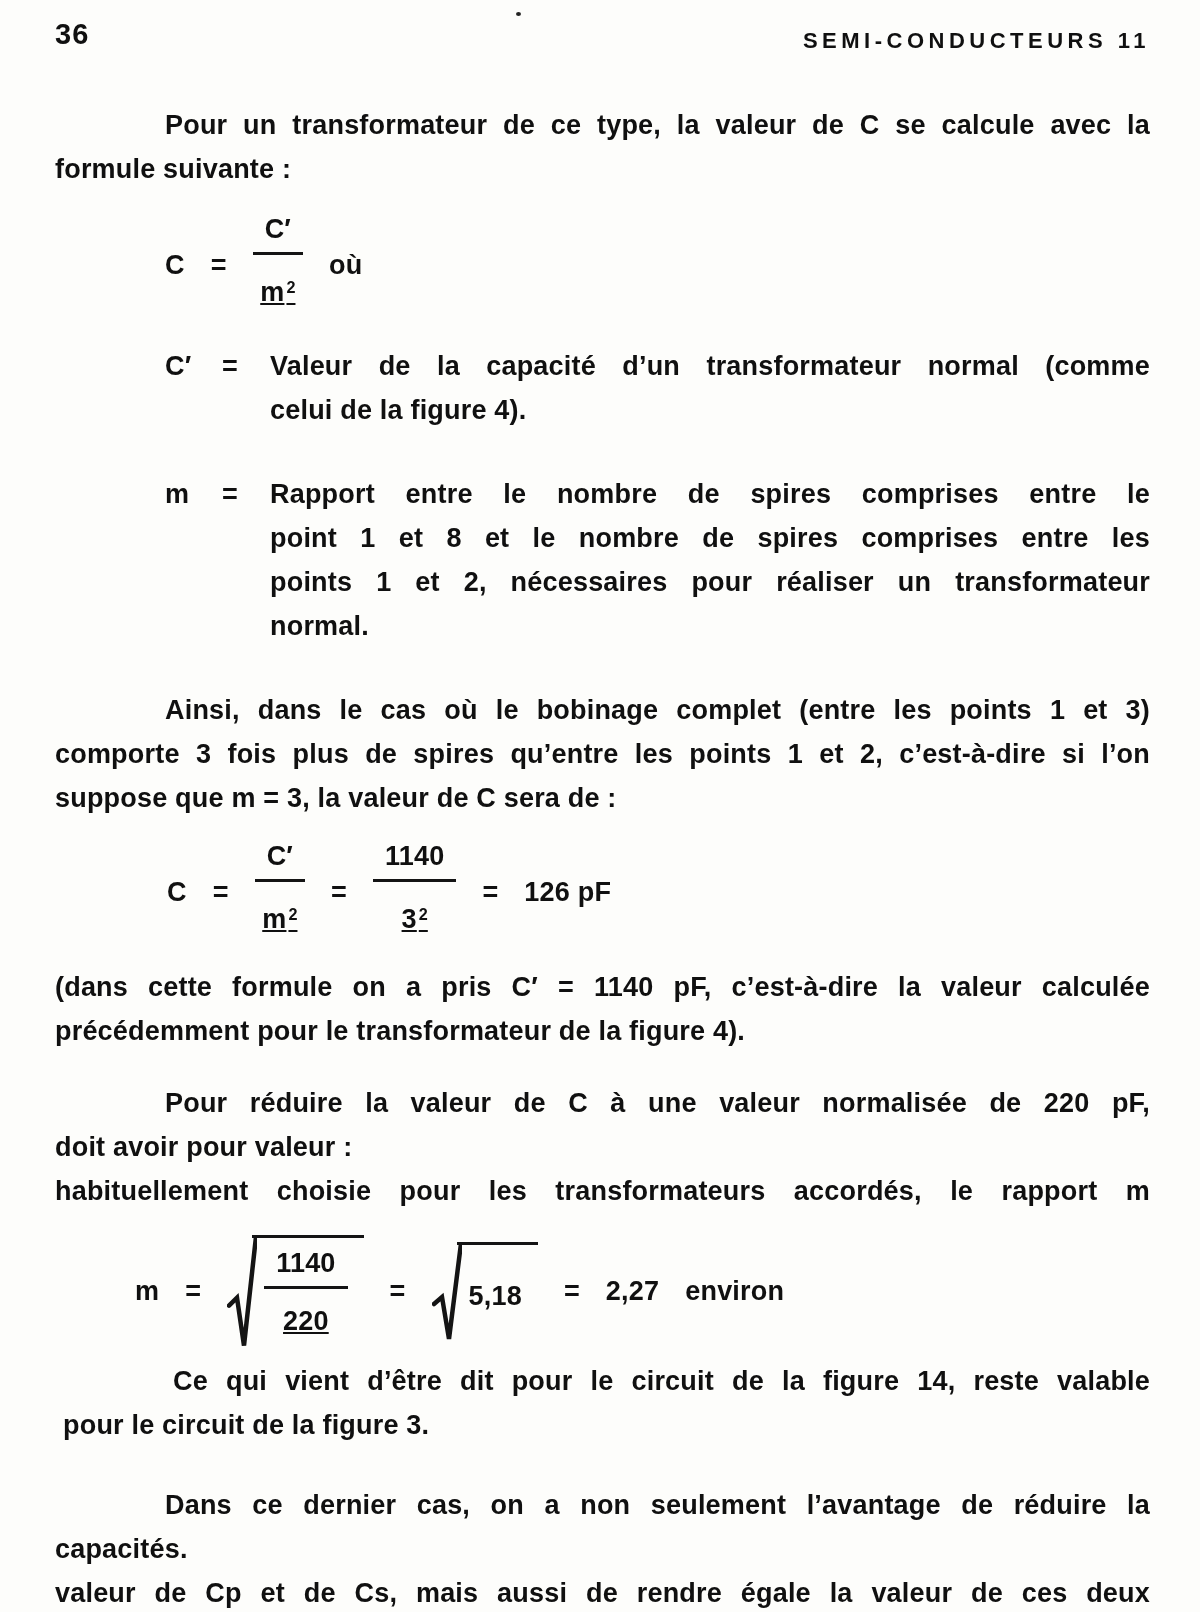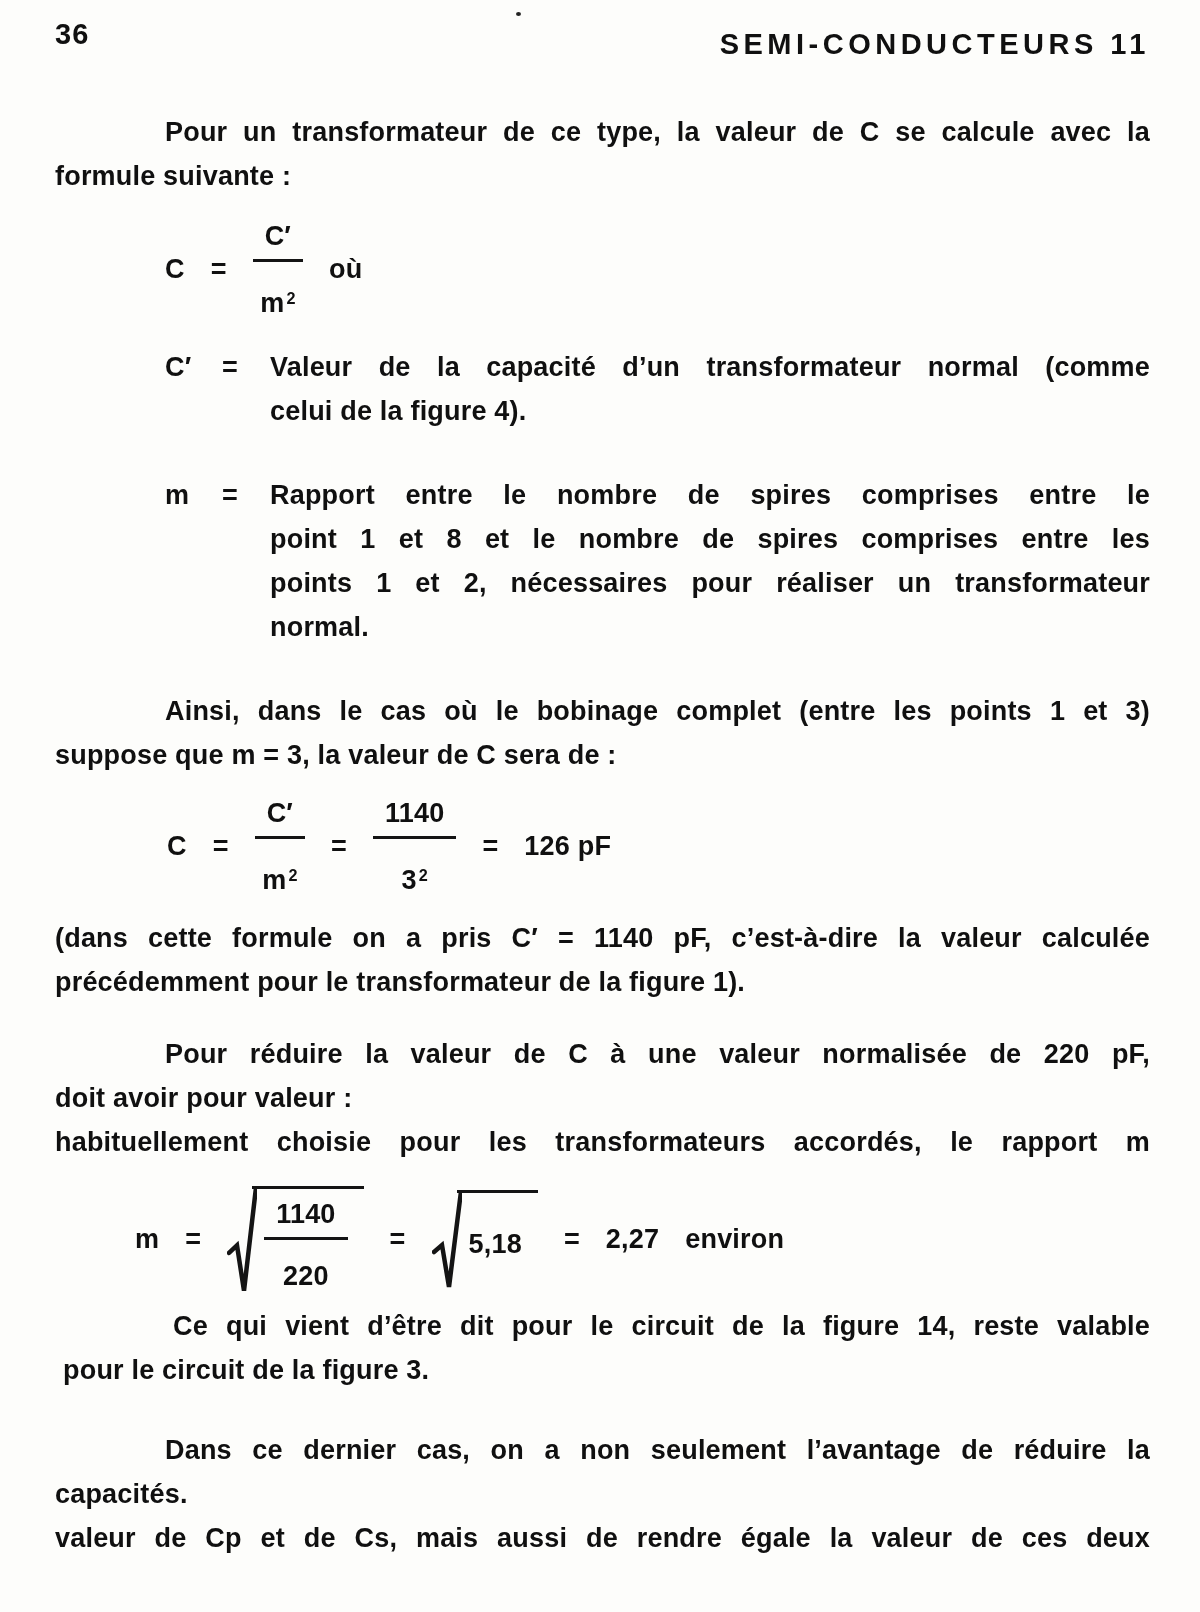--- a/index.html
+++ b/index.html
@@ -24,21 +24,21 @@
     width: 5px; height: 4px;
     background: #222;
     border-radius: 50%;
   }
   .header {
     display: flex;
     justify-content: space-between;
     align-items: flex-start;
   }
   .pageno { font-size: 29px; letter-spacing: 1px; }
-  .headtitle { font-size: 29px; letter-spacing: 4.5px; margin-top: 10px; }
+  .headtitle { font-size: 22px; letter-spacing: 4.5px; margin-top: 10px; }
 
   .line { line-height: 44px; min-height: 44px; white-space: normal; }
   .just { text-align: justify; text-align-last: justify; }
   .last { text-align: left; text-align-last: left; }
   .indent { padding-left: 110px; }
 
   .block { margin: 0; }
 
   
   .defrow { display: flex; margin-left: 110px; }
@@ -53,21 +53,21 @@
     gap: 26px;
   }
   .tok { line-height: 40px; }
   .frac {
     display: inline-flex;
     flex-direction: column;
     align-items: center;
     text-align: center;
   }
   .frac .num { padding: 0 12px 5px; border-bottom: 3px solid #141414; line-height: 36px; }
-  .frac .den { padding-top: 20px; line-height: 32px; }
+  .frac .den { padding-top: 6px; line-height: 52px; text-decoration: underline; }
   sup.sp { font-size: 0.6em; vertical-align: 0.5em; margin-left: 2px; letter-spacing: 0; }
 
   .sqrt { display: inline-flex; align-items: stretch; }
   .sqrt .radical-svg { width: 30px; flex: none; align-self: stretch; margin-right: -5px; margin-bottom: -2px; }
   .sqrt .radicand {
     border-top: 3px solid #141414;
     padding: 7px 16px 0 12px;
     display: flex;
     align-items: center;
   }
@@ -127,20 +127,21 @@
     <span class="deflines">
       <span class="line just" style="display:block">Rapport entre le nombre de spires comprises entre le</span>
       <span class="line just" style="display:block">point 1 et 8 et le nombre de spires comprises entre les</span>
       <span class="line just" style="display:block">points 1 et 2, nécessaires pour réaliser un transformateur</span>
       <span class="line last" style="display:block">normal.</span>
     </span>
   </div>
 
   <div class="block m-ainsi">
     <div class="line just indent">Ainsi, dans le cas où le bobinage complet (entre les points 1 et 3)</div>
+    <div class="line just">comporte 3 fois plus de spires qu’entre les points 1 et 2, c’est-à-dire si l’on</div>
     <div class="line last">suppose que m = 3, la valeur de C sera de :</div>
   </div>
 
   <div class="formula m-f2">
     <span class="tok">C</span>
     <span class="tok">=</span>
     <span class="frac">
       <span class="num">C′</span>
       <span class="den"><span>m</span><sup class="sp">2</sup></span>
     </span>
@@ -148,21 +149,21 @@
     <span class="frac">
       <span class="num">1140</span>
       <span class="den"><span>3</span><sup class="sp">2</sup></span>
     </span>
     <span class="tok">=</span>
     <span class="tok">126 pF</span>
   </div>
 
   <div class="block m-formule">
     <div class="line just">(dans cette formule on a pris C′ = 1140 pF, c’est-à-dire la valeur calculée</div>
-    <div class="line last">précédemment pour le transformateur de la figure 1).</div>
+    <div class="line last">précédemment pour le transformateur de la figure 4).</div>
   </div>
 
   <div class="block m-reduire">
     <div class="line just indent">Pour réduire la valeur de C à une valeur normalisée de 220 pF,</div>
     <div class="line last">doit avoir pour valeur :</div>
     <div class="line just">habituellement choisie pour les transformateurs accordés, le rapport m</div>
   </div>
 
   <div class="formula m-f3">
     <span class="tok">m</span>

